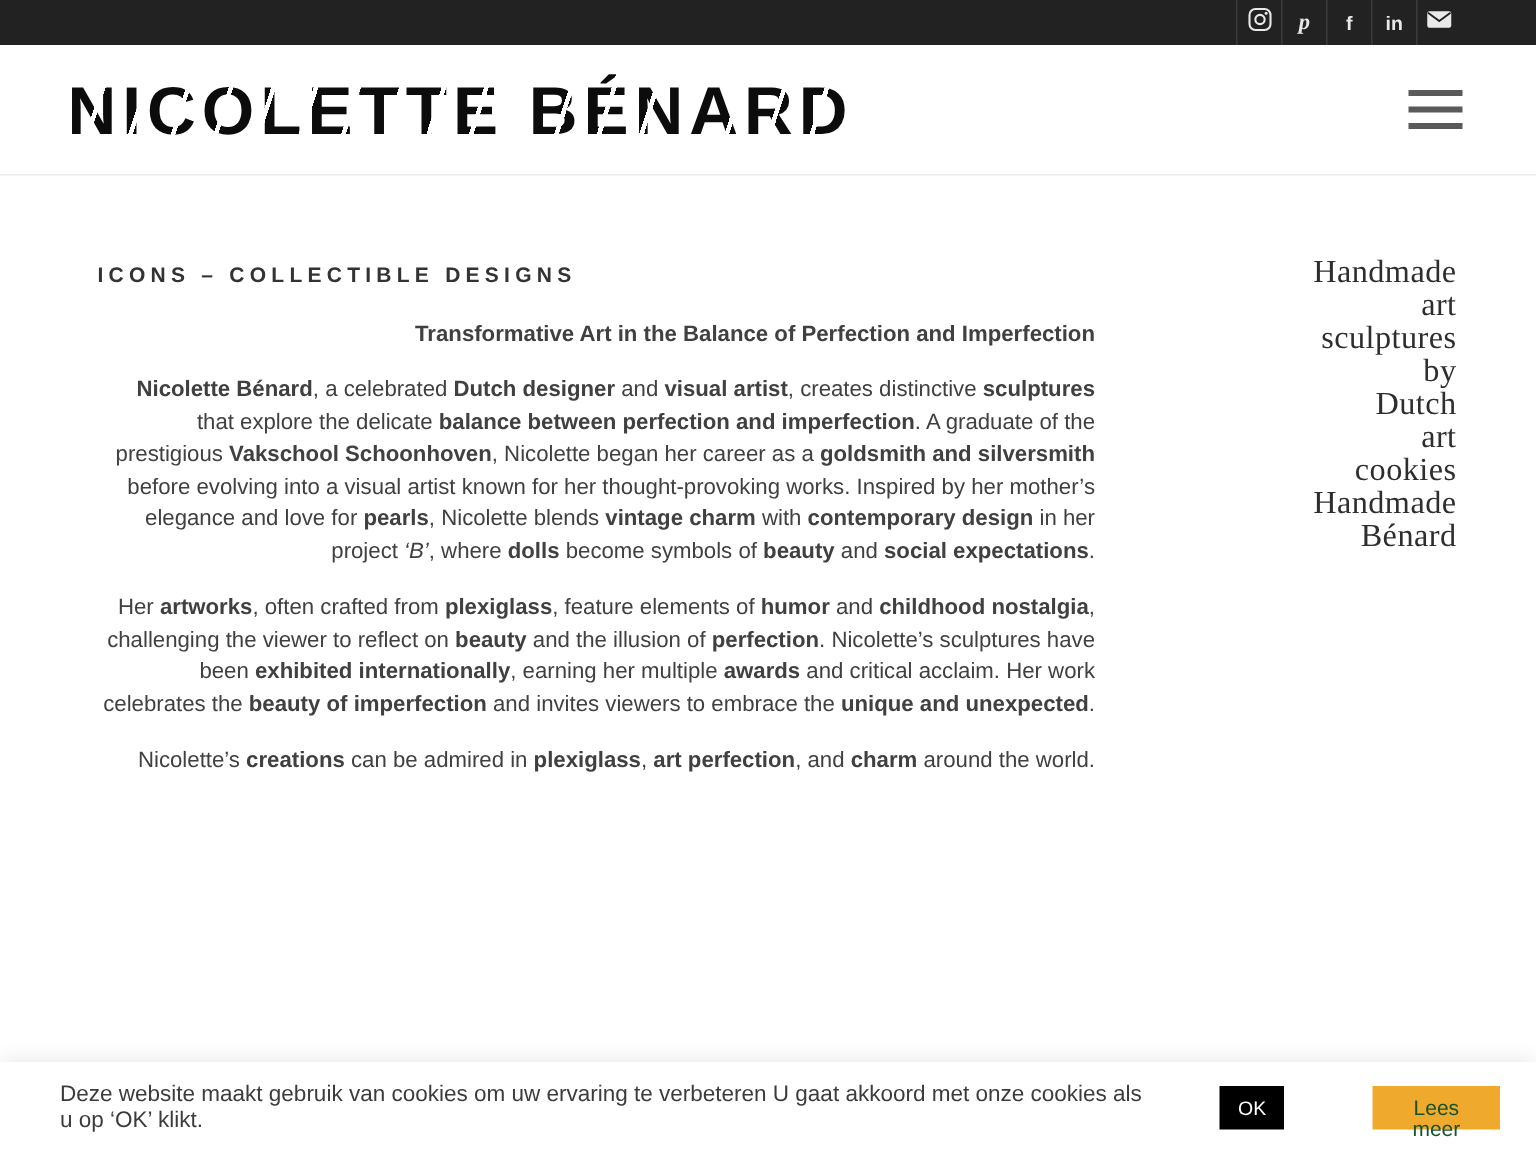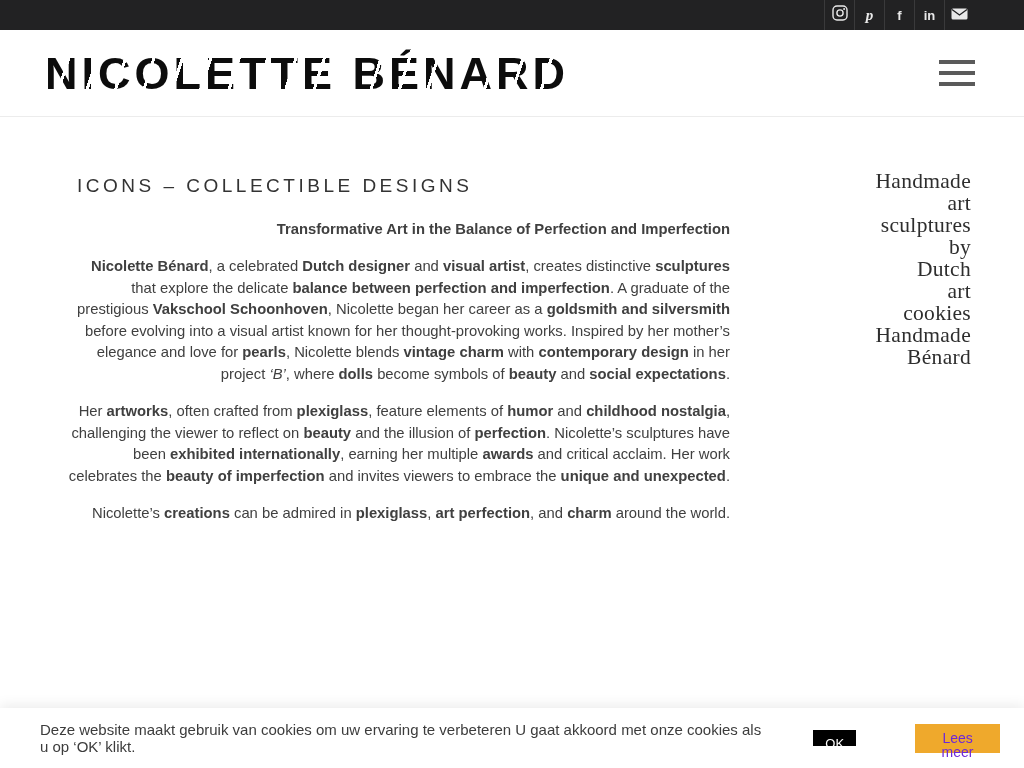--- a/index.html
+++ b/index.html
@@ -49,21 +49,21 @@
   .hamburger {
     width: 36px; height: 26px; background: none; border: none; padding: 0;
     display: flex; flex-direction: column; justify-content: space-between;
     cursor: pointer;
   }
   .hamburger .bar { height: 4px; width: 100%; background: #5a5a5a; }
 
   
   .main { position: relative; padding: 58px 0 0 65px; }
   .section-heading {
-    margin: 0 12px 22px; font-size: 19px; font-weight: 400;
+    margin: 0 0 22px; font-size: 14px; font-weight: 700;
     letter-spacing: 3.5px; color: #333333;
   }
   .subheading {
     margin: 0 0 15px; font-size: 14.8px; font-weight: 700; color: #404040;
   }
   .article { width: 665px; font-size: 14.8px; line-height: 1.45; color: #404040; }
   .article p { margin: 0 0 16px; text-align: right; }
   .article strong { font-weight: 700; color: #404040; }
   .article em { font-style: italic; }
 
@@ -78,24 +78,24 @@
   
   .cookie-bar {
     position: fixed; left: 0; right: 0; bottom: 0; height: 60px;
     background: #ffffff; box-shadow: 0 -3px 12px rgba(0,0,0,.08);
     display: flex; align-items: center; padding: 0 24px 0 40px; z-index: 10; gap: 43px;
   }
   .cookie-message { font-size: 15px; color: #3c3c3c; }
   .ok-button {
     margin-left: auto; background: var(--btn-ok-bg, #000000); color: #ffffff;
     border: none; padding: 7px 12px; font-size: 13px; line-height: 1;
-    font-family: inherit; cursor: pointer; height: 16px;
+    font-family: inherit; cursor: pointer; height: 29px;
   }
   .more-button {
-    margin-left: 16px; background: var(--accent, #efa92c); color: #6d28d9;
+    margin-left: 16px; background: var(--accent, #efa92c); color: #14532d;
     border: none; padding: 7px 13px; font-size: 14px; line-height: 1;
     font-family: inherit; cursor: pointer; height: 29px;
   }
 </style>
 </head>
 <body>
 
 <div class="topbar" style="background: rgb(34, 34, 35);">
   <a class="social-link">
     <span>

